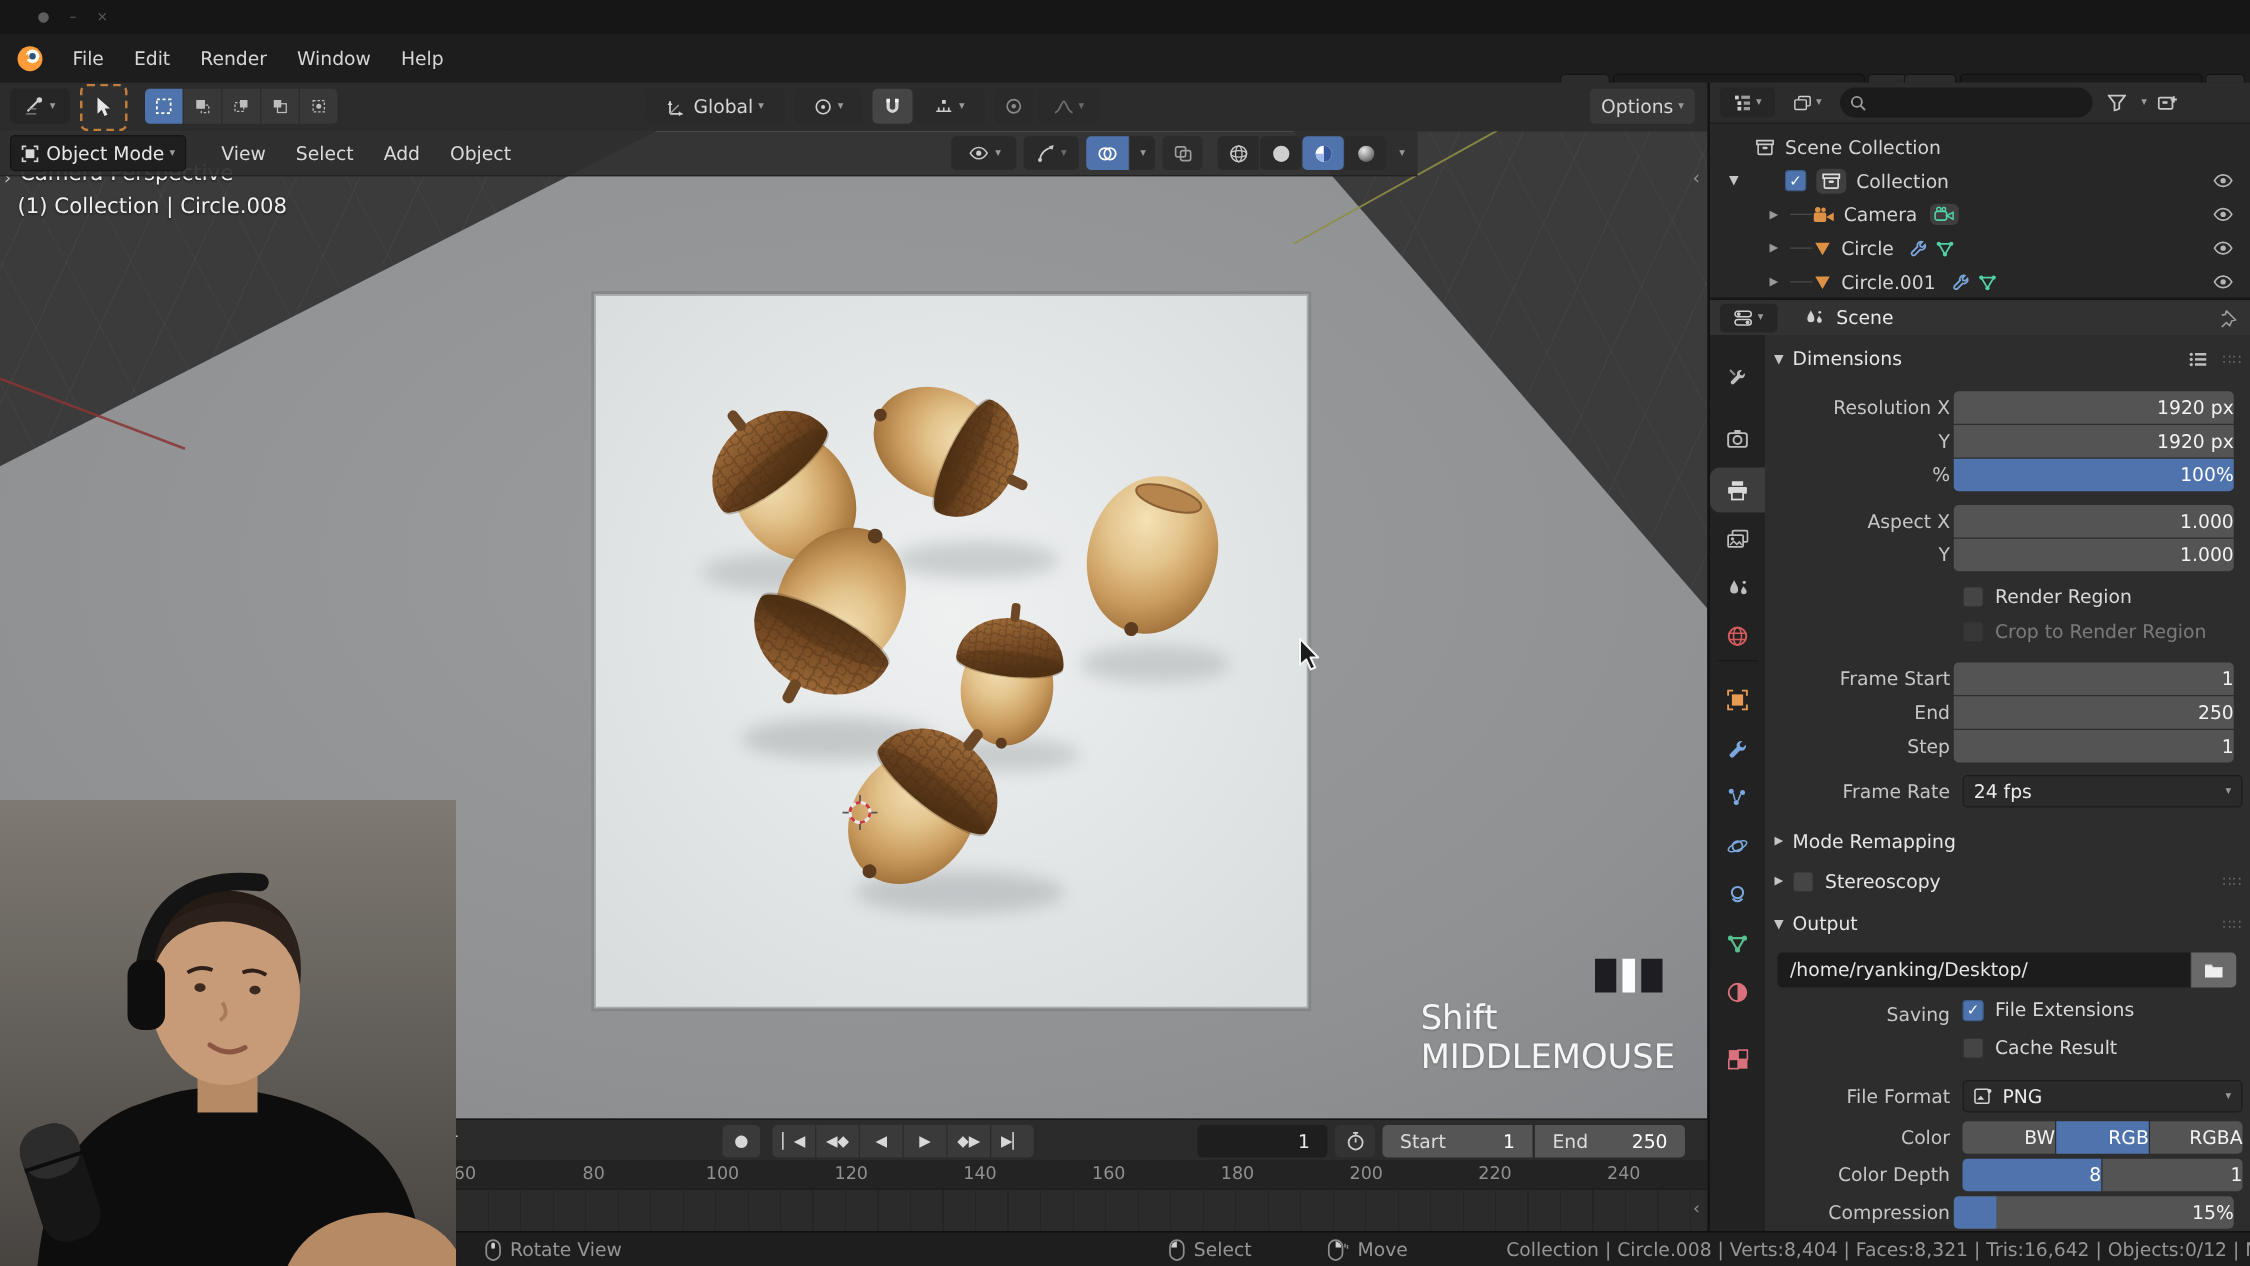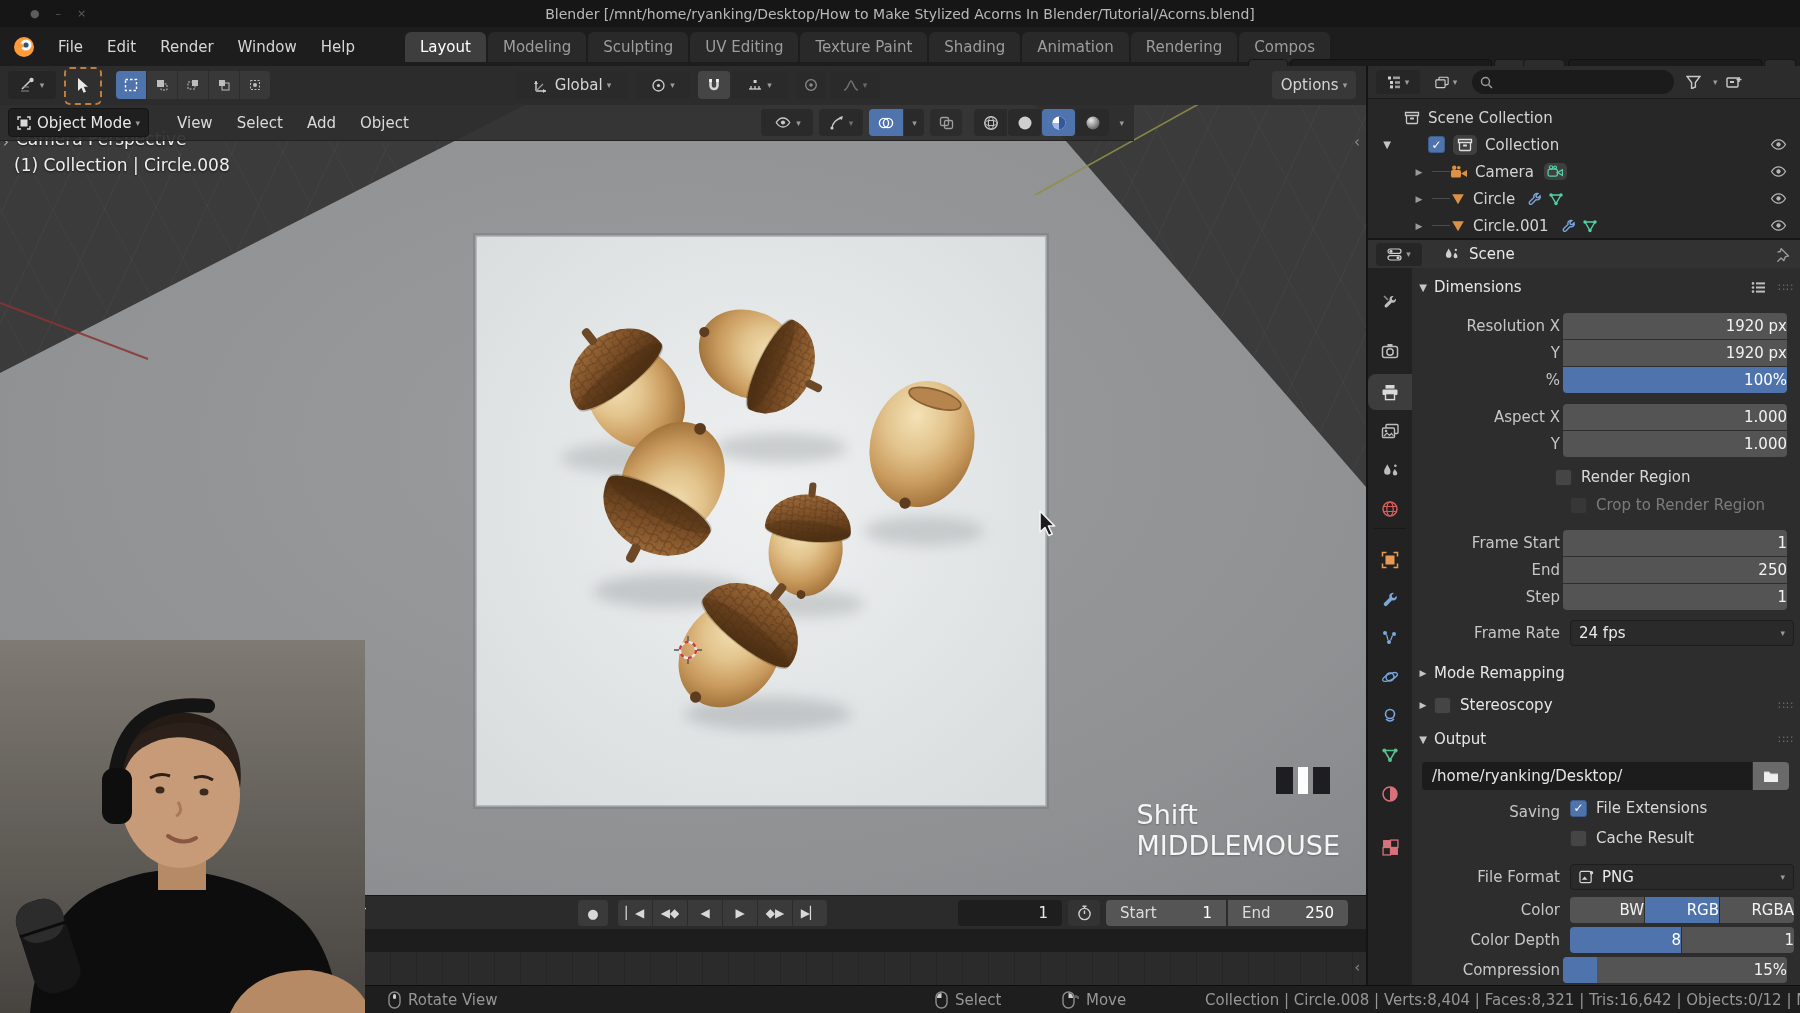--- a/index.html
+++ b/index.html
@@ -74,48 +74,36 @@
 <body>
 
 <div class="screen">
 
   <div class="titlebar ab">
     <div class="winctl">
       <span>●</span>
       <span>–</span>
       <span>×</span>
     </div>
-    <span>Blender [/mnt/home/ryanking/Desktop/How to Make Stylized Acorns In Blender/Tutorial/Acorns.blend]</span>
   </div>
 
   <div class="menubar ab">
     <span style="margin:0 10px 0 12px">
       <svg width="24" height="24" viewBox="0 0 24 24">
           <circle cx="12" cy="12" r="10" fill="#ff9b38"></circle>
           <circle cx="14" cy="10" r="5.5" fill="#fff"></circle>
           <circle cx="14" cy="10" r="2.6" fill="#2b567c"></circle>
           <path d="M3 14 L10 8 L12 12 Z" fill="#ff9b38"></path>
         </svg>
     </span>
     <span class="menu-item">File</span>
     <span class="menu-item">Edit</span>
     <span class="menu-item">Render</span>
     <span class="menu-item">Window</span>
     <span class="menu-item">Help</span>
-    <div class="flex" style="margin-left:38px">
-      <span class="tab active">Layout</span>
-      <span class="tab">Modeling</span>
-      <span class="tab">Sculpting</span>
-      <span class="tab">UV Editing</span>
-      <span class="tab">Texture Paint</span>
-      <span class="tab">Shading</span>
-      <span class="tab">Animation</span>
-      <span class="tab">Rendering</span>
-      <span class="tab">Compos</span>
-    </div>
 
     <div class="ab flex" style="left:1248px;top:32px">
       <span class="minibtn" style="width:38px">
         <svg width="15" height="14" viewBox="0 0 16 14">
             <path d="M5 1C3.5 4 2 5.5 2 8a3 3 0 0 0 6 0C8 5.5 6.5 4 5 1z" fill="#cfcfcf"></path>
             <path d="M12 5.5c-1 1.8-1.8 2.6-1.8 4a2.1 2.1 0 0 0 4.2 0c0-1.4-1.4-2.2-2.4-4z" fill="#cfcfcf"></path>
             <circle cx="12.6" cy="2.6" r="1.2" fill="#cfcfcf"></circle>
           </svg>
         <span class="chev">▾</span>
       </span>
@@ -473,20 +461,32 @@
       <div style="width:120px;height:26px;background:#555;border-radius:4px 0 0 4px;display:flex;align-items:center;justify-content:space-between;padding:0 14px;box-sizing:border-box">
         <span style="color:#dcdcdc">Start</span>
           <span style="color:#fff">1</span>
       </div>
       <div style="width:120px;height:26px;background:#555;border-radius:0 4px 4px 0;display:flex;align-items:center;justify-content:space-between;padding:0 14px;box-sizing:border-box">
         <span style="color:#dcdcdc">End</span>
           <span style="color:#fff">250</span>
       </div>
     </div>
   </div>
+  <div class="tl-ruler ab">
+    <span class="ab" style="left:372px;top:3px;transform:translateX(-50%)">60</span>
+    <span class="ab" style="left:475px;top:3px;transform:translateX(-50%)">80</span>
+    <span class="ab" style="left:578px;top:3px;transform:translateX(-50%)">100</span>
+    <span class="ab" style="left:681px;top:3px;transform:translateX(-50%)">120</span>
+    <span class="ab" style="left:784px;top:3px;transform:translateX(-50%)">140</span>
+    <span class="ab" style="left:887px;top:3px;transform:translateX(-50%)">160</span>
+    <span class="ab" style="left:990px;top:3px;transform:translateX(-50%)">180</span>
+    <span class="ab" style="left:1093px;top:3px;transform:translateX(-50%)">200</span>
+    <span class="ab" style="left:1196px;top:3px;transform:translateX(-50%)">220</span>
+    <span class="ab" style="left:1299px;top:3px;transform:translateX(-50%)">240</span>
+  </div>
   <div class="tl-track ab">
     <span class="ab" style="right:6px;top:7px;color:#8f8f8f;font-size:14px">‹</span>
   </div>
 
   <div class="rcol ab">
 
     <div class="outl-hdr">
       <div class="flex" style="height:32px;padding-left:8px;gap:6px">
         <div class="tbtn" style="width:44px;height:24px;background:#262626">
           <svg width="14" height="14" viewBox="0 0 14 14">
@@ -801,21 +801,21 @@
           </div>
         <div class="plabel" style="top:136px">Aspect X</div>
         <div class="pfield grp-top" style="top:136px">
             <span>1.000</span>
           </div>
         <div class="plabel" style="top:163px">Y</div>
         <div class="pfield grp-bot" style="top:163px">
             <span>1.000</span>
           </div>
 
-        <div class="ab flex" style="left:143px;top:200px;gap:9px">
+        <div class="ab flex" style="left:158px;top:200px;gap:9px">
           <span class="checkbox"></span>
           <span style="color:#d8d8d8">Render Region</span>
         </div>
         <div class="ab flex" style="left:158px;top:228px;gap:9px;opacity:.45">
           <span class="checkbox"></span>
           <span style="color:#d8d8d8">Crop to Render Region</span>
         </div>
 
         <div class="plabel" style="top:262px">Frame Start</div>
         <div class="pfield grp-top" style="top:262px">

